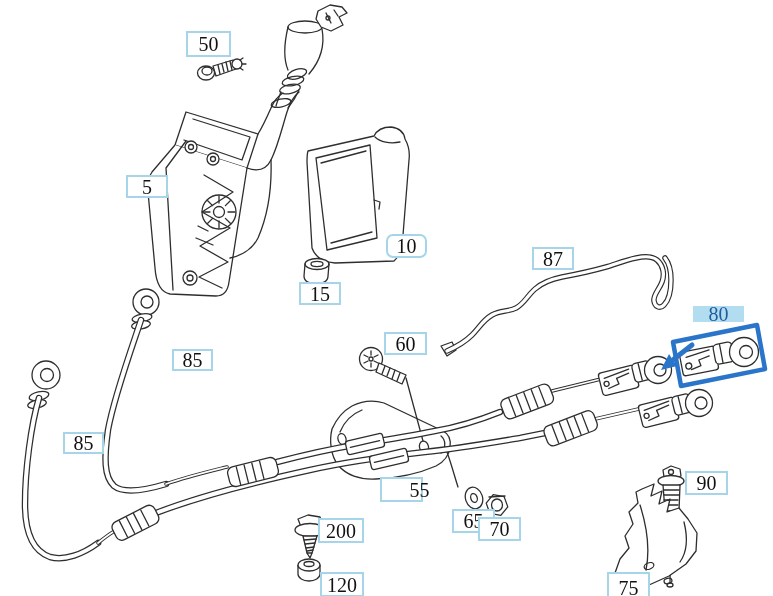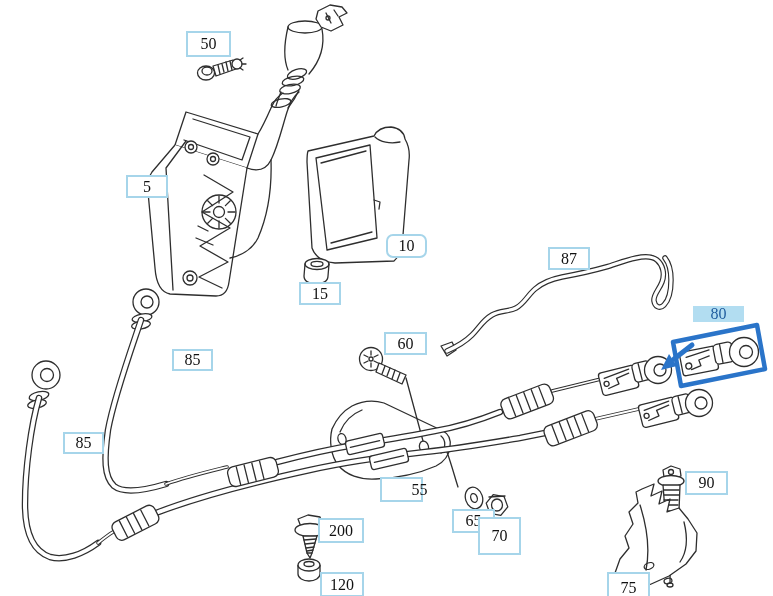--- a/index.html
+++ b/index.html
@@ -16,21 +16,21 @@
     position:relative;width:773px;height:596px;background:#ffffff;overflow:hidden;
     font-family:"Liberation Serif", serif;
   }
   .stage svg{position:absolute;left:0;top:0;}
   .part-label{
     position:absolute;box-sizing:border-box;
     display:flex;align-items:center;justify-content:center;
     background:var(--label-background);
     border:2px solid var(--label-border);
     color:var(--label-text);
-    font-size:16px;line-height:1;
+    font-size:20px;line-height:1;
     cursor:pointer;user-select:none;
   }
   .part-label.highlighted{
     background:var(--highlight-fill);
     border-color:var(--highlight-fill);
     color:var(--highlight-text);
   }
   .ln{fill:none;stroke:var(--line-art);stroke-width:1.3;stroke-linecap:round;stroke-linejoin:round;}
   .fw{fill:#ffffff;stroke:var(--line-art);stroke-width:1.3;stroke-linejoin:round;}
   .cable-outer{fill:none;stroke:var(--line-art);stroke-width:6.5;stroke-linecap:round;}
@@ -273,27 +273,27 @@
       <path class="ln" d="M 684,522 C 688,538 687,552 680,562"></path>
       <ellipse class="ln" cx="649" cy="566" rx="5" ry="3.2" transform="rotate(-20 649 566)"></ellipse>
       <ellipse class="ln" cx="668" cy="581" rx="4" ry="2.6" transform="rotate(-15 668 581)"></ellipse>
     </g>
 
   </svg>
 
   <div class="part-label" style="left:186px;top:31px;width:45px;height:26px;">50</div>
   <div class="part-label" style="left:126px;top:175px;width:42px;height:23px;">5</div>
   <div class="part-label" style="left:386px;top:234px;width:41px;height:24px;border-radius:7px;">10</div>
-  <div class="part-label" style="left:548px;top:247px;width:42px;height:23px;">87</div>
+  <div class="part-label" style="left:532px;top:247px;width:42px;height:23px;">87</div>
   <div class="part-label" style="left:299px;top:282px;width:42px;height:23px;">15</div>
   <div class="part-label" style="left:384px;top:332px;width:43px;height:23px;">60</div>
   <div class="part-label" style="left:172px;top:349px;width:41px;height:22px;">85</div>
   <div class="part-label highlighted" style="left:693px;top:306px;width:51px;height:16px;">80</div>
   <div class="part-label" style="left:63px;top:432px;width:41px;height:22px;">85</div>
   <div class="part-label" style="left:380px;top:477px;width:43px;height:25px;padding-left:36px;">55</div>
   <div class="part-label" style="left:685px;top:471px;width:43px;height:24px;">90</div>
   <div class="part-label" style="left:452px;top:509px;width:43px;height:24px;">65</div>
-  <div class="part-label" style="left:478px;top:517px;width:43px;height:38px;">70</div>
+  <div class="part-label" style="left:478px;top:517px;width:43px;height:24px;">70</div>
   <div class="part-label" style="left:318px;top:518px;width:46px;height:25px;">200</div>
   <div class="part-label" style="left:320px;top:572px;width:44px;height:25px;">120</div>
   <div class="part-label" style="left:607px;top:572px;width:43px;height:31px;">75</div>
 
 </div>
 
 </body></html>

